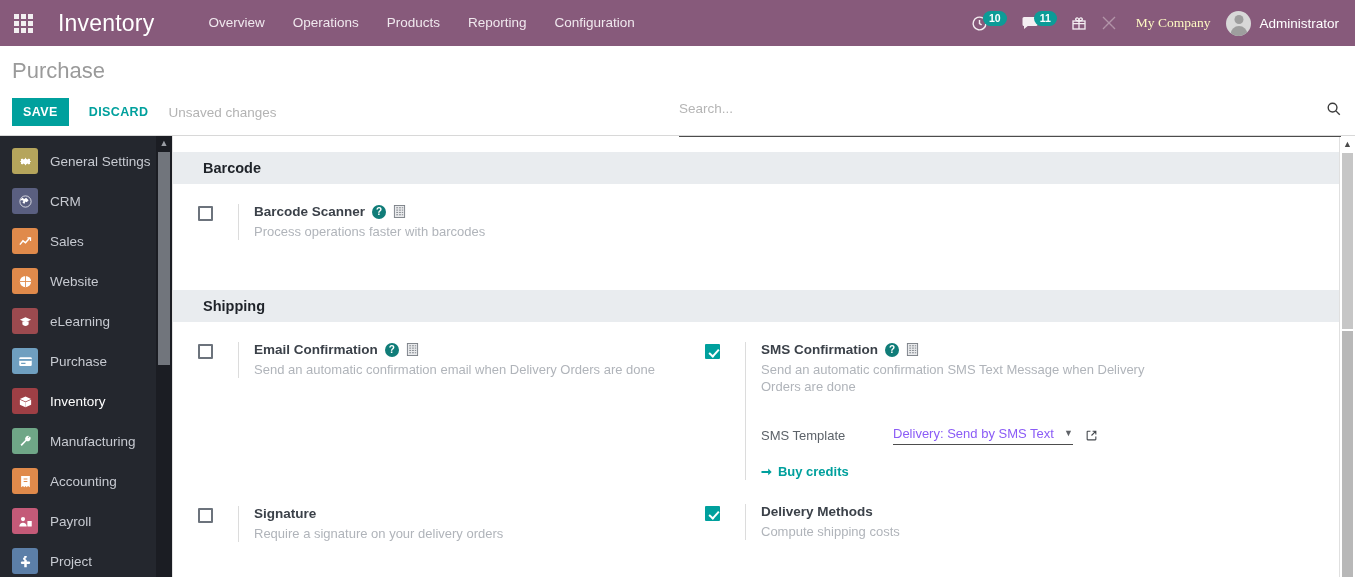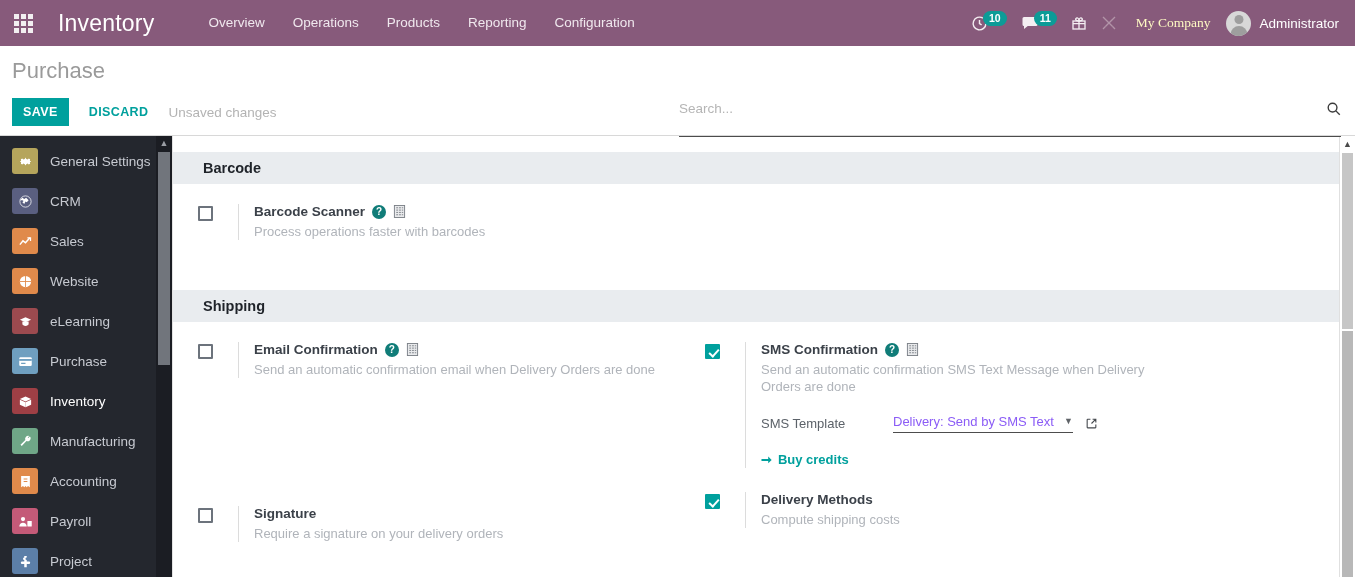--- a/index.html
+++ b/index.html
@@ -199,21 +199,21 @@
     margin-left: 7px; cursor: pointer; flex: none; line-height: 1;
   }
   .company-ico {
     margin-left: 7px; width: 13px; height: 15px; flex: none;
     display: inline-flex; align-items: center; cursor: default;
   }
   .st-desc {
     font-size: 13px; color: #b0b4ba; margin-top: 4px;
     line-height: 17px; max-width: 385px;
   }
-  .st-extra { margin-top: 19px; }
+  .st-extra { margin-top: 31px; }
   .field-row { display: flex; align-items: center; }
   .field-label {
     font-size: 13px; color: #5c6269; width: 132px; flex: none;
   }
   .field-val {
     display: flex; align-items: center;
     border-bottom: 1px solid #4d4d4d; padding-bottom: 3px;
     min-width: 173px; cursor: pointer;
   }
   .field-val .txt {

